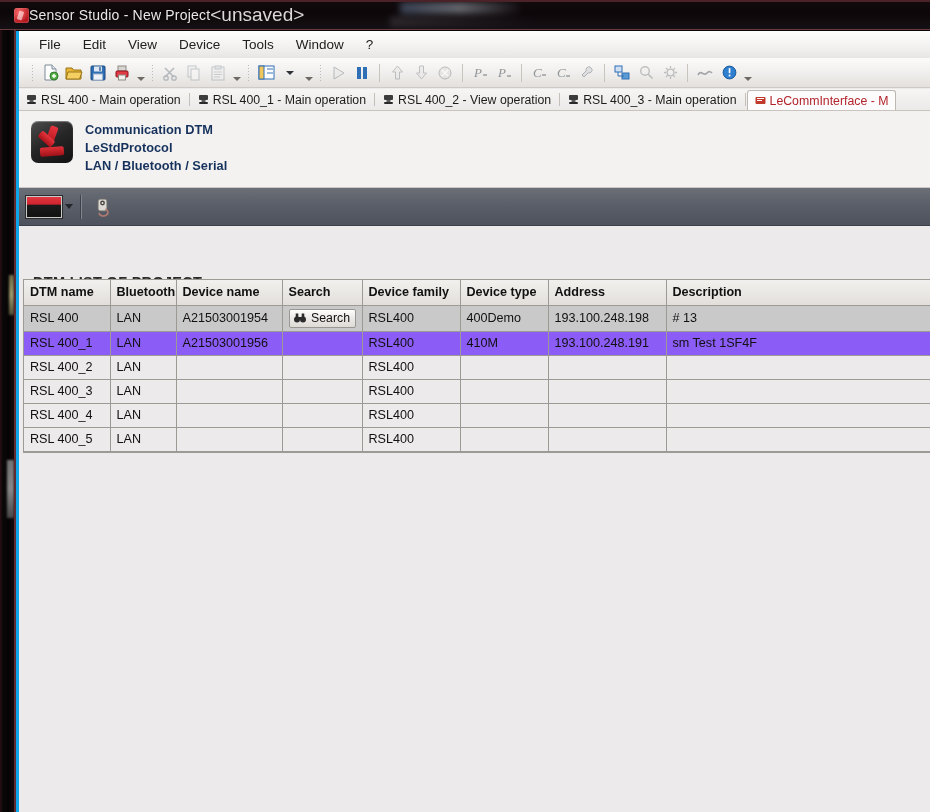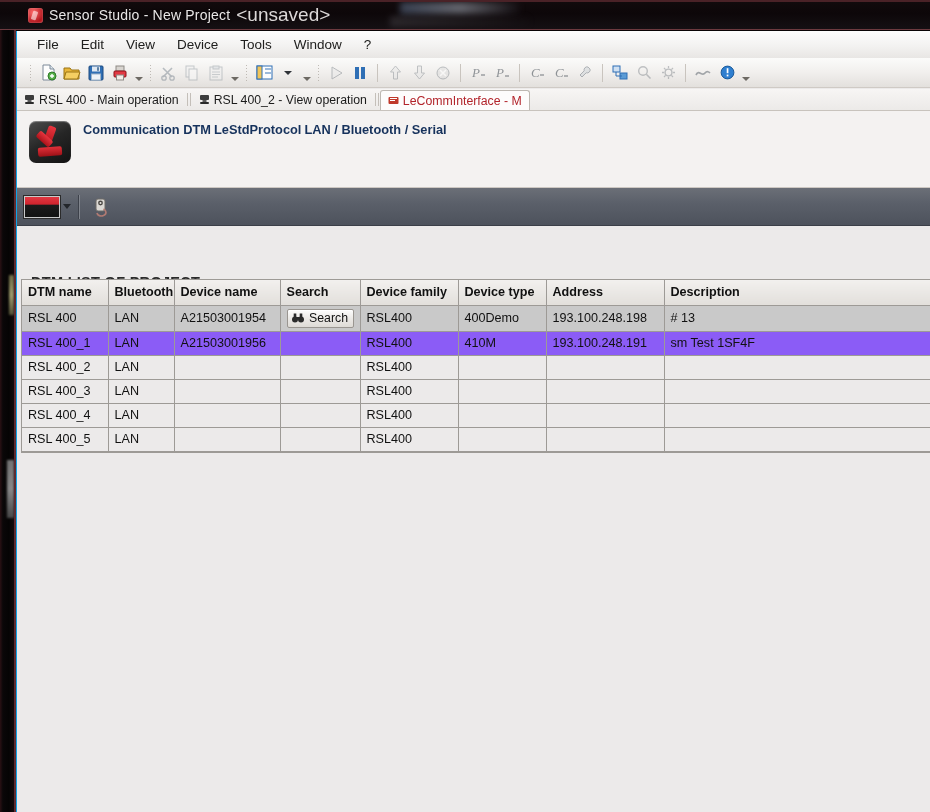--- a/index.html
+++ b/index.html
@@ -22,22 +22,22 @@
     position: absolute; left: 0; top: 0; width: 930px; height: 30px;
     background: linear-gradient(180deg,#120b0d 0%, #0d0709 45%, #151013 100%);
     border-bottom: 1px solid #6d3a3f;
     overflow: hidden;
   }
   .titlebar:after{
     content:""; position:absolute; left:0; top:0; width:930px; height:2px;
     background:#4a2227;
   }
   .title-inner {
-    position: absolute; left: 28px; top: 3px; width: 340px; height: 24px;
-    display: flex; align-items: center; gap: 6px;
+    position: absolute; left: 14px; top: 3px; width: 340px; height: 24px;
+    display: flex; align-items: center; 
     filter: blur(0.35px);
   }
   .title-text {
     color: #e9e6e6; font-size: 14px; letter-spacing: .2px;
     text-shadow: 0 0 2px rgba(0,0,0,.9);
     white-space: nowrap;
   }
   .title-unsaved { color:#dcd8d8; font-size:19px; }
   .app-logo {
     width: 15px; height: 15px; border-radius: 3px;
@@ -74,21 +74,21 @@
     background:linear-gradient(180deg,#c9cacb,#efeff0,#7c7d7e); filter:blur(1.1px); opacity:.55;
   }
   .leftstrip .redline{
     position:absolute; right:0px; top:0; width:2px; height:782px; background:#5e2b30;
   }
 
   
   .client {
     position: absolute; left: 16px; top: 31px; width: 914px; height: 781px;
     background: #eceaea;
-    border-left: 1px solid #0ea5e9;
+    border-left: 3px solid #0ea5e9;
   }
 
   
   .menubar {
     position: absolute; left: 0; top: 0; width: 914px; height: 27px;
     background: linear-gradient(180deg,#fdfdfd 0%, #f3f2f1 55%, #e8e6e4 100%);
     display: flex; align-items: center; padding-left: 10px; gap: 2px;
   }
   .menu-item {
     font-size: 13.5px; color: #20201f; padding: 3px 10px 4px; border-radius: 2px;
@@ -155,21 +155,21 @@
     background: linear-gradient(150deg,#4d4d4d 0%, #262626 48%, #121212 100%);
     position: relative; box-shadow: inset 0 1px 1px rgba(255,255,255,.35);
   }
   .dtm-logo .s1, .dtm-logo .s2, .dtm-logo .s3 { position:absolute; background:#d0222c; }
   .dtm-logo .s1 { left:17px; top:5px; width:8px; height:17px; transform:rotate(20deg); border-radius:2px;
                   background:linear-gradient(180deg,#e8353f,#b3161d); }
   .dtm-logo .s2 { left:7px; top:14px; width:17px; height:8px; transform:rotate(42deg); border-radius:2px;
                   background:linear-gradient(180deg,#e8353f,#aa1219); }
   .dtm-logo .s3 { left:9px; top:26px; width:24px; height:9px; transform:rotate(-4deg); border-radius:2px;
                   background:linear-gradient(180deg,#e03039,#9e1117); }
-  .dtm-lines { display:flex; flex-direction:row; gap:3px; padding-top:3px; }
+  .dtm-lines { display:flex; flex-direction:column; gap:3px; padding-top:3px; }
   .dtm-line { font-size:12.8px; font-weight:bold; color:#16325c; white-space:nowrap; }
 
   
   .cmdbar {
     position: absolute; left: 0; top: 157px; width: 914px; height: 38px;
     background: linear-gradient(180deg,#6b6f77 0%, #5b606a 40%, #4d525c 100%);
     display: flex; align-items: center; padding-left: 6px;
     border-bottom: 1px solid #3b3f48;
   }
   .cmd-swatch {
@@ -440,30 +440,46 @@
     <div class="tabstrip">
       <div class="tab">
         <svg class="dev-ico" viewBox="0 0 11 11">
           <rect x="1" y="1" width="9" height="5" rx="1" fill="#3c3c3c"></rect>
           <rect x="3.5" y="6" width="4" height="2" fill="#5a5a5a"></rect>
           <rect x="1" y="8" width="9" height="2" rx="1" fill="#2a2a2a"></rect>
         </svg>
         <span>RSL 400 - Main operation</span>
       </div>
       <div class="tabdiv"></div>
+      <div class="tab">
+        <svg class="dev-ico" viewBox="0 0 11 11">
+          <rect x="1" y="1" width="9" height="5" rx="1" fill="#3c3c3c"></rect>
+          <rect x="3.5" y="6" width="4" height="2" fill="#5a5a5a"></rect>
+          <rect x="1" y="8" width="9" height="2" rx="1" fill="#2a2a2a"></rect>
+        </svg>
+        <span>RSL 400_1 - Main operation</span>
+      </div>
       <div class="tabdiv"></div>
       <div class="tab">
         <svg class="dev-ico" viewBox="0 0 11 11">
           <rect x="1" y="1" width="9" height="5" rx="1" fill="#3c3c3c"></rect>
           <rect x="3.5" y="6" width="4" height="2" fill="#5a5a5a"></rect>
           <rect x="1" y="8" width="9" height="2" rx="1" fill="#2a2a2a"></rect>
         </svg>
         <span>RSL 400_2 - View operation</span>
       </div>
       <div class="tabdiv"></div>
+      <div class="tab">
+        <svg class="dev-ico" viewBox="0 0 11 11">
+          <rect x="1" y="1" width="9" height="5" rx="1" fill="#3c3c3c"></rect>
+          <rect x="3.5" y="6" width="4" height="2" fill="#5a5a5a"></rect>
+          <rect x="1" y="8" width="9" height="2" rx="1" fill="#2a2a2a"></rect>
+        </svg>
+        <span>RSL 400_3 - Main operation</span>
+      </div>
       <div class="tabdiv"></div>
       <div class="tab active">
         <svg class="dev-ico" viewBox="0 0 11 11">
           <rect x="0.5" y="2" width="10" height="7" rx="1" fill="#c0392b"></rect>
           <path d="M2 3.5h7M2 5.5h5" stroke="#fff" stroke-width="1"></path>
         </svg>
         <span>LeCommInterface - M</span>
       </div>
     </div>
 

